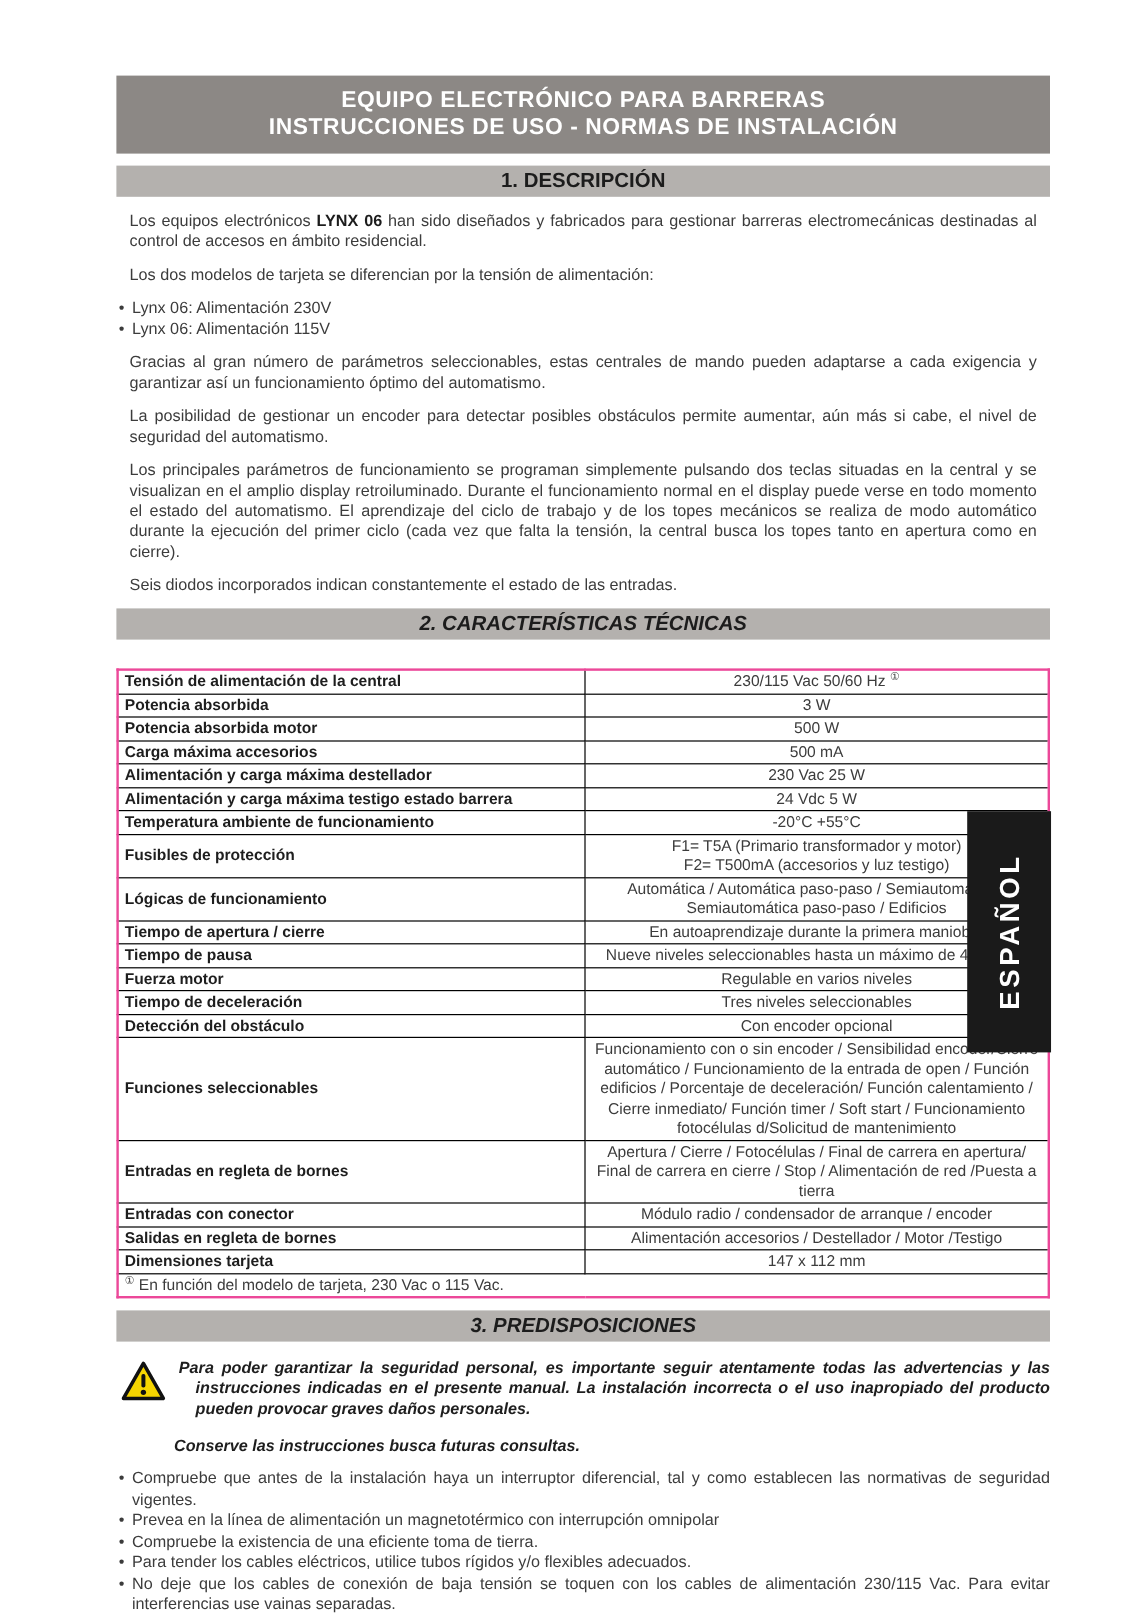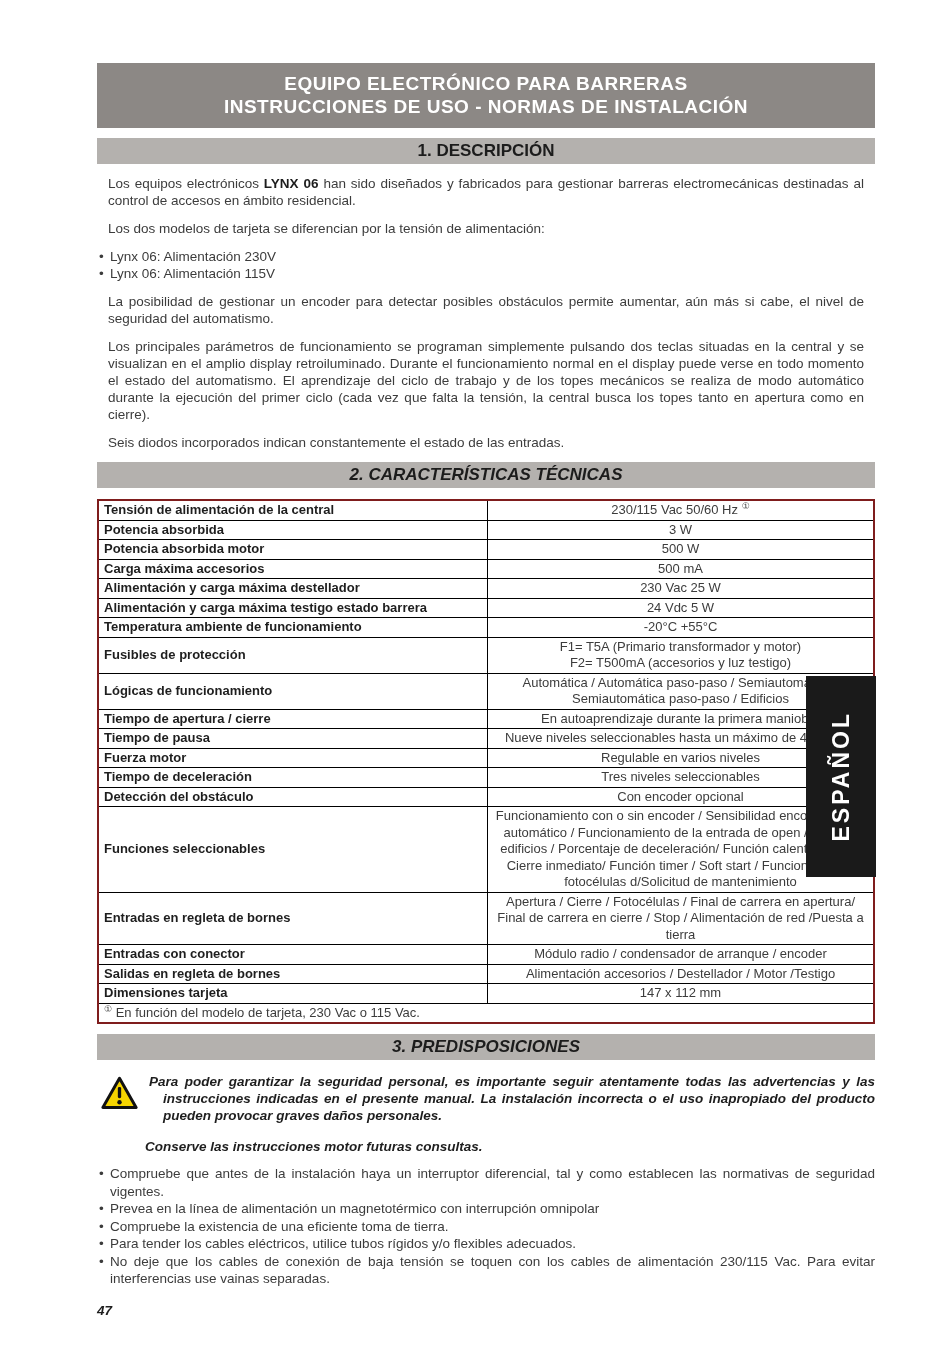--- a/index.html
+++ b/index.html
@@ -49,22 +49,22 @@
     text-align:justify;
   }
   .desc p{margin:11px;}
   .desc .b{font-weight:bold;color:#1c1c1c;}
   .bullet-line{position:relative;padding-left:13px;text-align:left;}
   .bullet-line::before{content:"\2022";position:absolute;left:2px;color:#3c3c3c;}
   
   table.tech{
     border-collapse:collapse;
     width:778px;
-    margin-top:11px;
-    border:2px solid #7f1d1d;
+    margin-top:24px;
+    border:2px solid #ec4899;
   }
   table.tech td{
     border:1.5px solid #000;
     font-size:13px;
     line-height:16.5px;
     padding:1px 5px;
     vertical-align:middle;
   }
   td.lbl{
     width:378px;
@@ -158,20 +158,21 @@
       <div>INSTRUCCIONES DE USO - NORMAS DE INSTALACIÓN</div>
     </div>
 
     <div class="section-bar">1. DESCRIPCIÓN</div>
 
     <div class="desc">
       <p><span>Los equipos electrónicos </span><span class="b">LYNX 06</span><span> han sido diseñados y fabricados para gestionar barreras electromecánicas destinadas al control de accesos en ámbito residencial.</span></p>
       <p>Los dos modelos de tarjeta se diferencian por la tensión de alimentación:</p>
       <div class="bullet-line">Lynx 06: Alimentación 230V</div>
       <div class="bullet-line">Lynx 06: Alimentación 115V</div>
+      <p>Gracias al gran número de parámetros seleccionables, estas centrales de mando pueden adaptarse a cada exigencia y garantizar así un funcionamiento óptimo del automatismo.</p>
       <p>La posibilidad de gestionar un encoder para detectar posibles obstáculos permite aumentar, aún más si cabe, el nivel de seguridad del automatismo.</p>
       <p>Los principales parámetros de funcionamiento se programan simplemente pulsando dos teclas situadas en la central y se visualizan en el amplio display retroiluminado. Durante el funcionamiento normal en el display puede verse en todo momento el estado del automatismo. El aprendizaje del ciclo de trabajo y de los topes mecánicos se realiza de modo automático durante la ejecución del primer ciclo (cada vez que falta la tensión, la central busca los topes tanto en apertura como en cierre).</p>
       <p>Seis diodos incorporados indican constantemente el estado de las entradas.</p>
     </div>
 
     <div class="section-bar italic">2. CARACTERÍSTICAS TÉCNICAS</div>
 
     <table class="tech">
       <tbody>
         <tr>
@@ -265,21 +266,21 @@
       <div class="warn-icon-box">
         <svg width="37" height="34" viewBox="0 0 100 92">
           <path d="M50 6 L95 85 L5 85 Z" fill="#f6d500" stroke="#111111" stroke-width="8" stroke-linejoin="round"></path>
           <rect x="45.5" y="30" width="9" height="30" rx="4" fill="#111111"></rect>
           <circle cx="50" cy="71" r="6" fill="#111111"></circle>
         </svg>
       </div>
       <div class="warn-text">Para poder garantizar la seguridad personal, es importante seguir atentamente todas las advertencias y las instrucciones indicadas en el presente manual. La instalación incorrecta o el uso inapropiado del producto pueden provocar graves daños personales.</div>
     </div>
 
-    <div class="keep-note">Conserve las instrucciones motor futuras consultas.</div>
+    <div class="keep-note">Conserve las instrucciones busca futuras consultas.</div>
 
     <div class="blist">
       <div class="bl-item">Compruebe que antes de la instalación haya un interruptor diferencial, tal y como establecen las normativas de seguridad vigentes.</div>
       <div class="bl-item">Prevea en la línea de alimentación un magnetotérmico con interrupción omnipolar</div>
       <div class="bl-item">Compruebe la existencia de una eficiente toma de tierra.</div>
       <div class="bl-item">Para tender los cables eléctricos, utilice tubos rígidos y/o flexibles adecuados.</div>
       <div class="bl-item">No deje que los cables de conexión de baja tensión se toquen con los cables de alimentación 230/115 Vac. Para evitar interferencias use vainas separadas.</div>
     </div>
 
     <div class="page-num">47</div>

